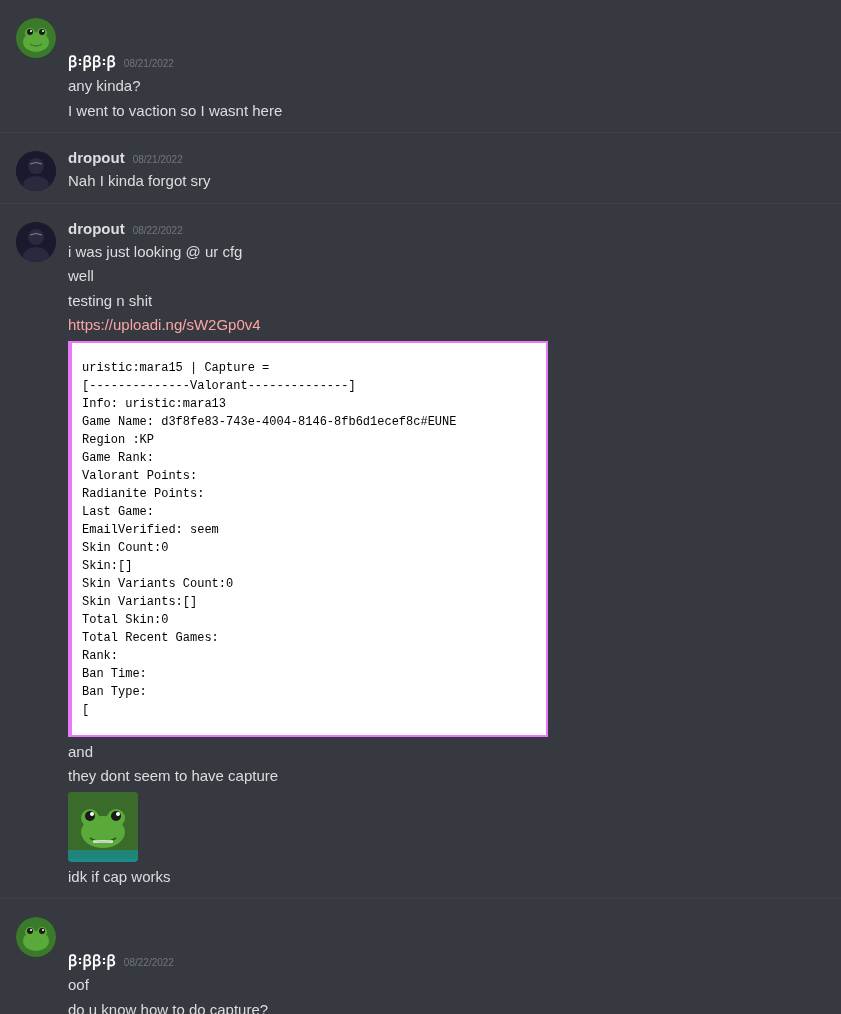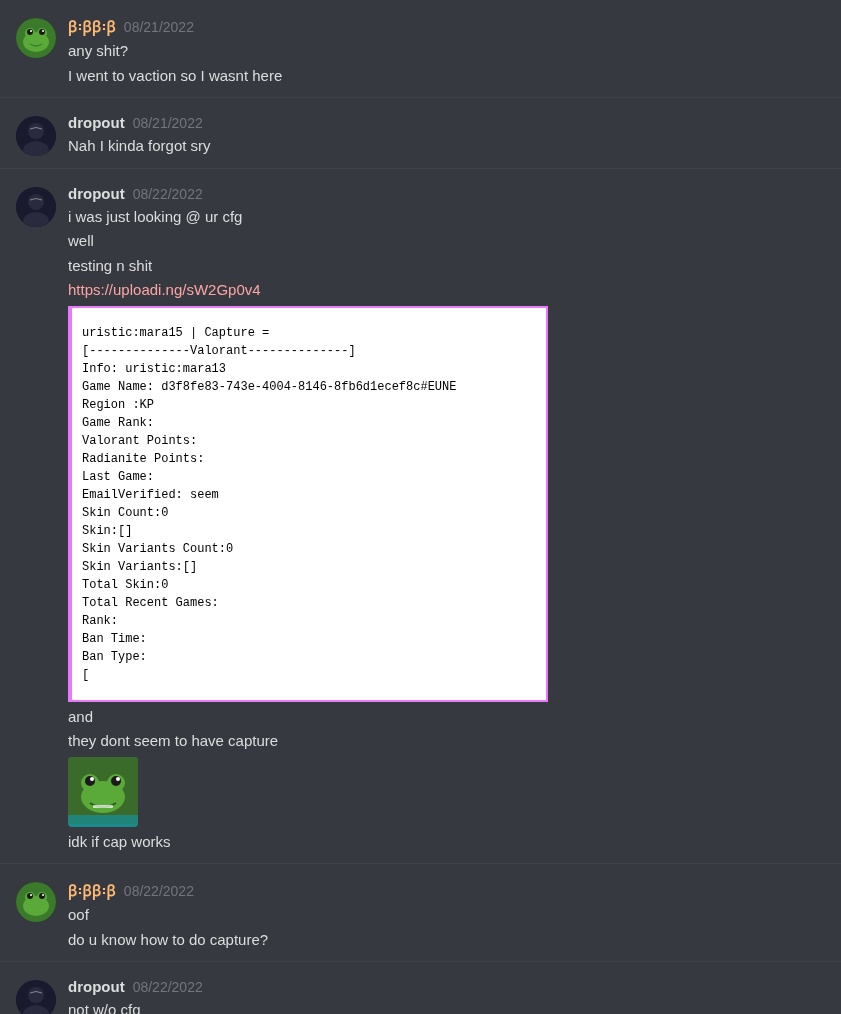--- a/index.html
+++ b/index.html
@@ -50,28 +50,29 @@
       display: flex;
       align-items: baseline;
       gap: 8px;
       margin-bottom: 4px;
     }
     .username {
       font-weight: 600;
       font-size: 15px;
     }
     .username-frog {
-      color: #fdba74;
+      color: #ffffff;
+      margin-top: 35px;
     }
     .username-dropout {
       color: #dcddde;
     }
     .timestamp {
       color: #72767d;
-      font-size: 14px;
+      font-size: 10px;
     }
     .message-text {
       color: #dcddde;
       line-height: 1.5;
       margin-bottom: 2px;
     }
     .message-link {
       color: #fca5a5;
       text-decoration: none;
     }
@@ -122,21 +123,21 @@
       <circle cx="15" cy="13" r="1" fill="white"></circle>
       <circle cx="27" cy="13" r="1" fill="white"></circle>
       <path d="M14 26 Q20 30 26 26" stroke="#3a7a2a" stroke-width="1.5" fill="none"></path>
     </svg>
   </div>
   <div class="message-content">
     <div class="message-header">
       <span class="username username-frog">ꞵ꞉ꞵꞵ꞉ꞵ</span>
       <span class="timestamp">08/21/2022</span>
     </div>
-    <div class="message-text">any shit?</div>
+    <div class="message-text">any kinda?</div>
     <div class="message-text">I went to vaction so I wasnt here</div>
   </div>
 </div>
 
 <div class="message-group">
   <div class="avatar avatar-dropout">
     <svg viewBox="0 0 40 40" width="40" height="40">
       <circle cx="20" cy="20" r="20" fill="#1a1a2e"></circle>
       <circle cx="20" cy="15" r="8" fill="#2a2a3e"></circle>
       <ellipse cx="20" cy="34" rx="13" ry="9" fill="#2a2a3e"></ellipse>

